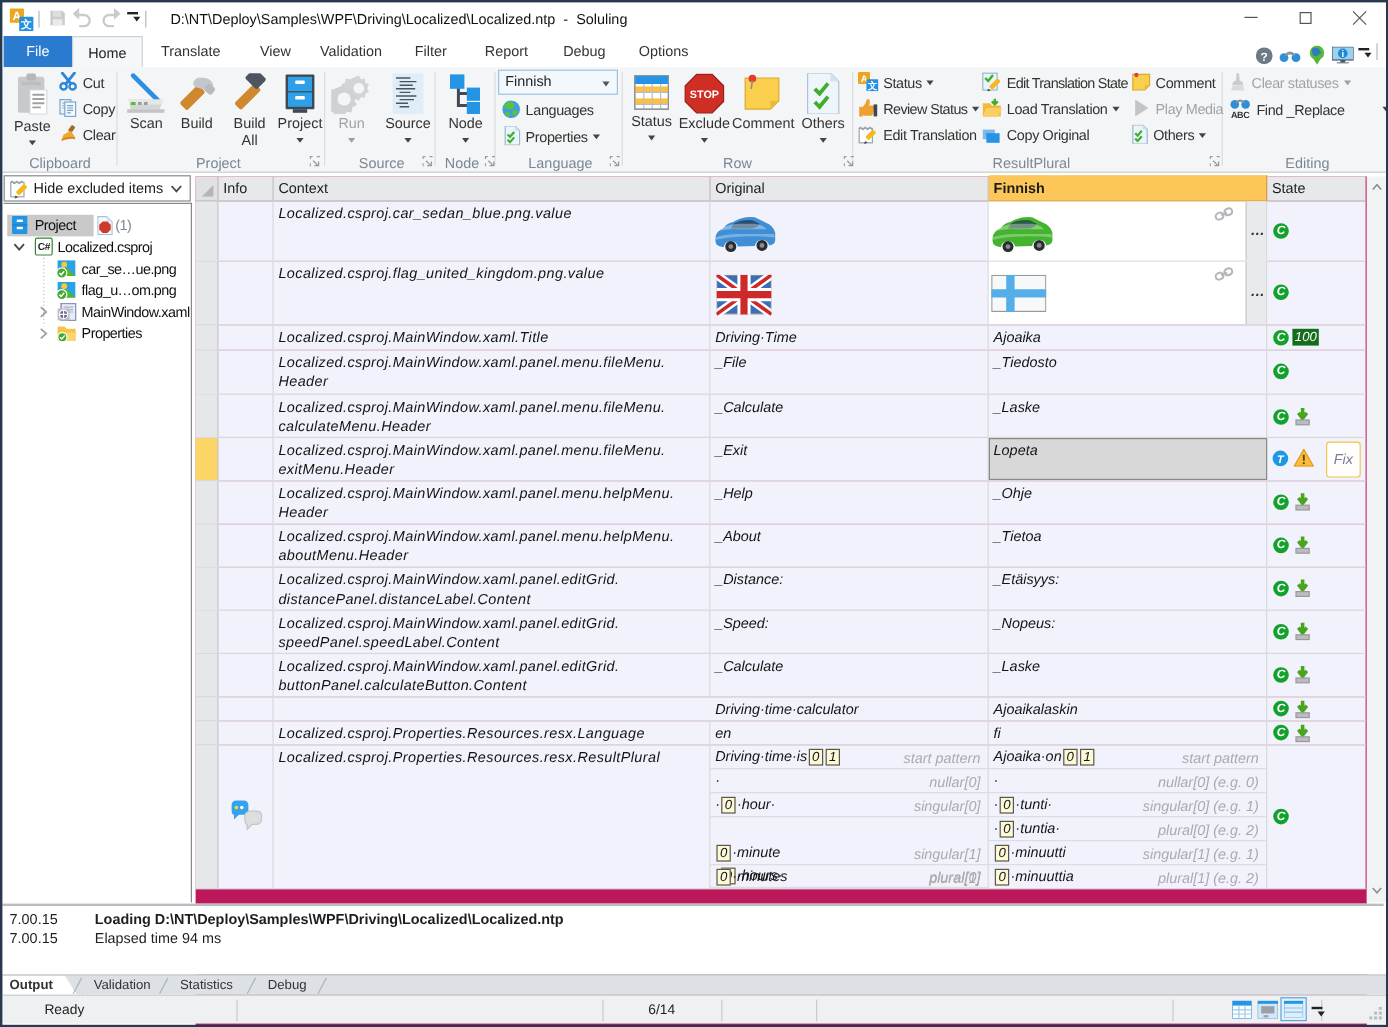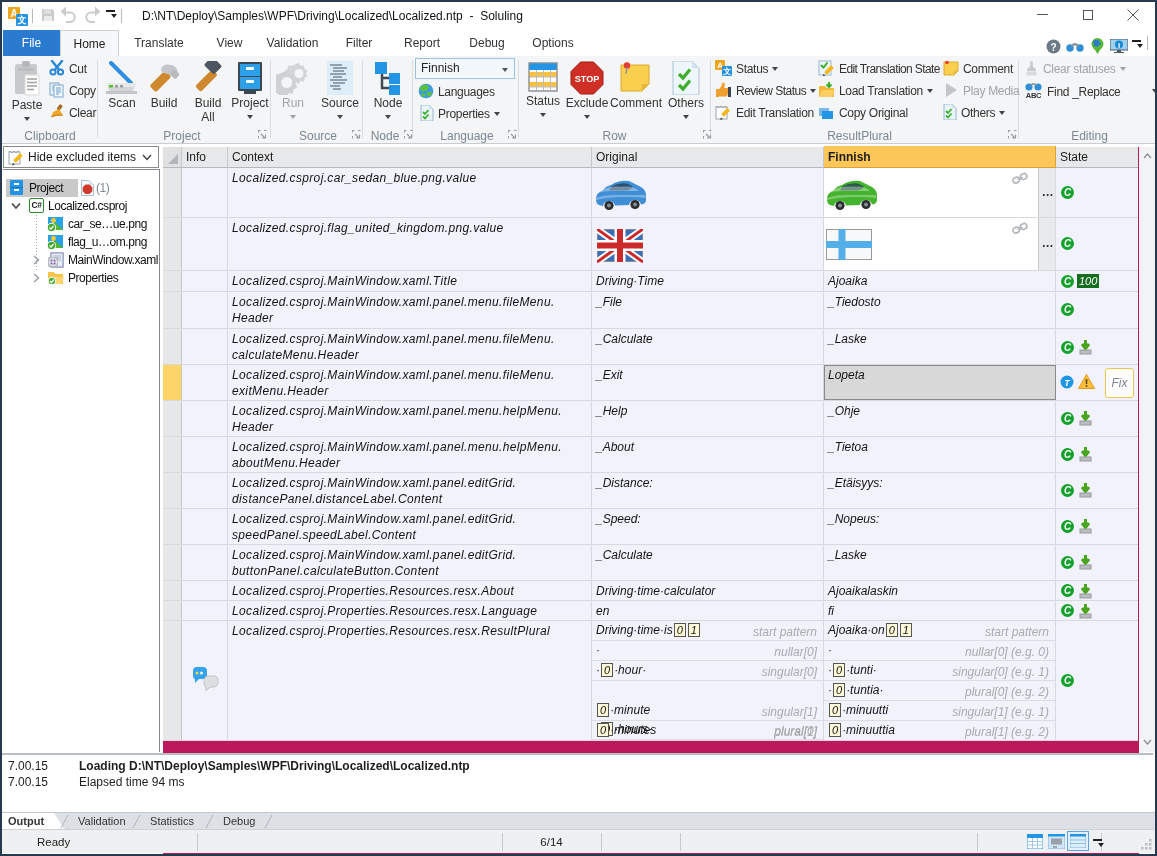--- a/index.html
+++ b/index.html
@@ -653,21 +653,20 @@
           <span class="stc" style="position:absolute;left:5px;top:11px;">C</span>
           <svg style="position:absolute;left:22px;top:9px" width="15" height="16" viewBox="0 0 15 16">
             <use href="#dlarrow"></use>
           </svg>
         </div>
   </div>
 
   <div class="grow" style="top:434px;height:20px;">
    <div class="cell cmark"></div>
         <div class="cell cinfo"></div>
-   <div class="cell cctx">Localized.csproj.Properties.Resources.resx.About</div>
    <div class="cell corig">Driving·time·calculator</div>
    <div class="cell cfin">Ajoaikalaskin</div>
    <div class="cell cstate">
           <span class="stc" style="position:absolute;left:5px;top:3px;">C</span>
           <svg style="position:absolute;left:22px;top:2px" width="15" height="16" viewBox="0 0 15 16">
             <use href="#dlarrow"></use>
           </svg>
         </div>
   </div>
 

